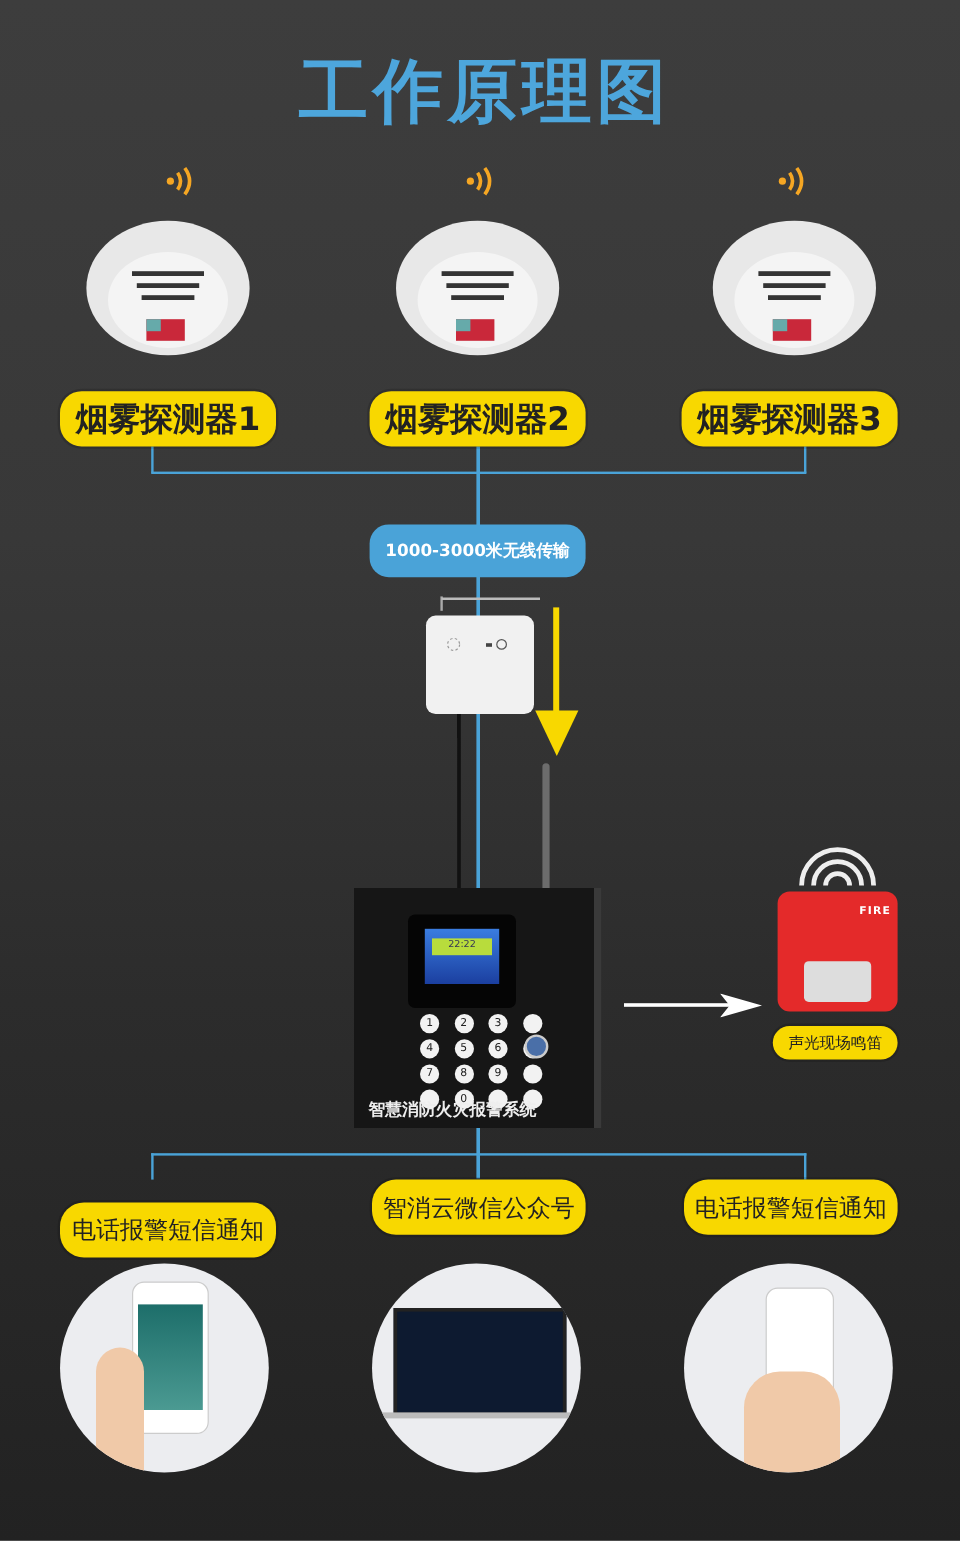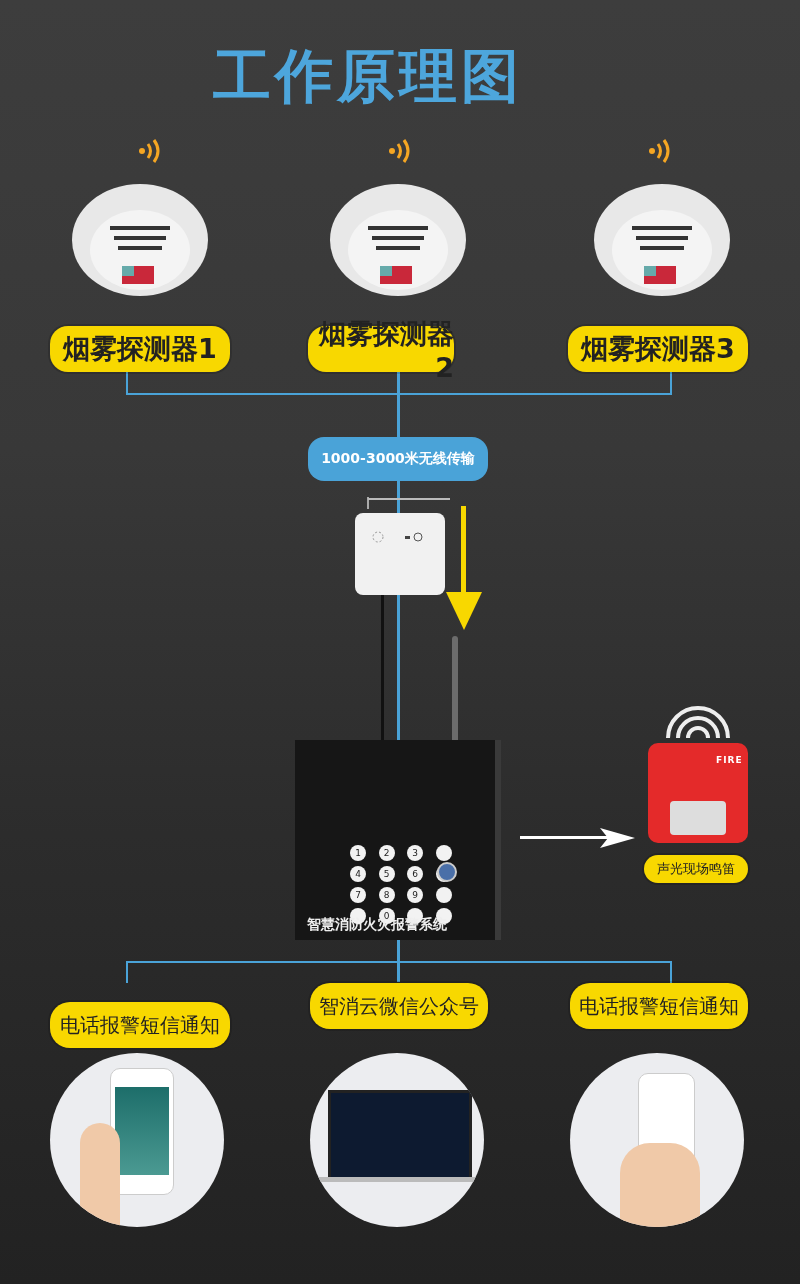--- a/index.html
+++ b/index.html
@@ -1,20 +1,20 @@
 <!DOCTYPE html>
 <html><head>
 <meta charset="utf-8">
 <style>
   html,body{margin:0;padding:0;}
   body{width:800px;height:1284px;position:relative;overflow:hidden;
     background:linear-gradient(180deg,#3d3d3d 0%,#383838 35%,#2c2c2c 65%,#222 100%);
     font-family:"DejaVu Sans",sans-serif;}
   .abs{position:absolute;}
-  .title{left:0;width:736px;top:38px;text-align:center;font-size:58px;font-weight:bold;color:#4da6dc;letter-spacing:4px;}
+  .title{left:0;width:736px;top:38px;text-align:center;font-size:58px;font-weight:bold;color:#4da6dc;letter-spacing:4px;padding-left:36px;}
   .line{position:absolute;background:#4aa3d8;}
   .pill{position:absolute;background:#f8d800;border-radius:18px;color:#222;text-align:center;font-weight:bold;
     display:flex;align-items:center;justify-content:center;box-shadow:0 0 0 2px rgba(0,0,0,0.15);}
   .pill.big{font-size:27px;height:46px;top:326px;}
   .pill.mid{font-size:20px;height:46px;top:983px;font-weight:normal;border-radius:20px;}
   .pill.small{font-size:13px;height:28px;border-radius:14px;font-weight:normal;}
   .wifi{position:absolute;width:30px;height:30px;}
   .detector{position:absolute;width:140px;height:130px;}
   .bluepill{position:absolute;left:308px;top:437px;width:180px;height:44px;background:#4aa3d8;border-radius:16px;color:#fff;
     font-size:14px;font-weight:bold;display:flex;align-items:center;justify-content:center;}
@@ -72,21 +72,21 @@
     <ellipse cx="70" cy="62" rx="68" ry="56" fill="#e8e8e8"></ellipse>
     <ellipse cx="70" cy="72" rx="50" ry="40" fill="#f4f4f4"></ellipse>
     <rect x="40" y="48" width="60" height="4" fill="#333"></rect>
     <rect x="44" y="58" width="52" height="4" fill="#333"></rect>
     <rect x="48" y="68" width="44" height="4" fill="#333"></rect>
     <rect x="52" y="88" width="32" height="18" fill="#c9283a"></rect>
     <rect x="52" y="88" width="12" height="10" fill="#6aa"></rect>
   </svg>
 
 <div class="pill big" style="left:50px;width:180px;">烟雾探测器1</div>
-<div class="pill big" style="left:308px;width:146px;text-align:right;">烟雾探测器2</div>
+<div class="pill big" style="left:308px;width:180px;">烟雾探测器2</div>
 <div class="pill big" style="left:568px;width:180px;text-align:center;">烟雾探测器3</div>
 
 <div class="bluepill">1000-3000米无线传输</div>
 
 <svg class="abs" style="left:350px;top:495px;width:105px;height:120px" viewBox="0 0 105 120">
     <line x1="18" y1="14" x2="18" y2="2" stroke="#aaa" stroke-width="2"></line>
     <line x1="18" y1="4" x2="100" y2="4" stroke="#bbb" stroke-width="2"></line>
     <rect x="5" y="18" width="90" height="82" rx="8" fill="#f1f1f1"></rect>
     <circle cx="28" cy="42" r="5" fill="none" stroke="#999" stroke-dasharray="2 2"></circle>
     <rect x="55" y="41" width="5" height="3" fill="#444"></rect>
@@ -95,20 +95,25 @@
   </svg>
 <svg class="abs" style="left:444px;top:506px;width:40px;height:124px" viewBox="0 0 40 124">
     <rect x="17" y="0" width="5" height="95" fill="#f8d800"></rect>
     <polygon points="2,86 38,86 20,124" fill="#f8d800"></polygon>
   </svg>
 
 <div class="abs" style="left:381px;top:595px;width:3px;height:145px;background:#111;"></div>
 <div class="abs" style="left:452px;top:636px;width:6px;height:110px;background:#6c6c6c;border-radius:3px;"></div>
 
 <div class="abs" style="left:295px;top:740px;width:200px;height:200px;background:#161616;box-shadow:6px 0 0 #3a3a3a;">
+  <div class="abs" style="left:45px;top:22px;width:90px;height:78px;background:#050505;border-radius:6px;">
+    <div class="abs" style="left:14px;top:12px;width:62px;height:46px;background:linear-gradient(#3a7de0,#1b3fa0);">
+      <div class="abs" style="left:6px;top:8px;width:50px;height:14px;background:#b8dc3c;color:#335;font-size:8px;text-align:center;">22:22</div>
+    </div>
+  </div>
   <div class="abs" style="left:55px;top:105px;width:110px;height:80px;display:grid;grid-template-columns:repeat(4,1fr);gap:4px;" id="keypad">
       <div style="width: 16px; height: 16px; border-radius: 50%; background: rgb(242, 242, 242); color: rgb(34, 34, 34); font-size: 9px; display: flex; align-items: center; justify-content: center;">1</div>
       <div style="width: 16px; height: 16px; border-radius: 50%; background: rgb(242, 242, 242); color: rgb(34, 34, 34); font-size: 9px; display: flex; align-items: center; justify-content: center;">2</div>
       <div style="width: 16px; height: 16px; border-radius: 50%; background: rgb(242, 242, 242); color: rgb(34, 34, 34); font-size: 9px; display: flex; align-items: center; justify-content: center;">3</div>
       <div style="width: 16px; height: 16px; border-radius: 50%; background: rgb(242, 242, 242); color: rgb(34, 34, 34); font-size: 9px; display: flex; align-items: center; justify-content: center;"></div>
       <div style="width: 16px; height: 16px; border-radius: 50%; background: rgb(242, 242, 242); color: rgb(34, 34, 34); font-size: 9px; display: flex; align-items: center; justify-content: center;">4</div>
       <div style="width: 16px; height: 16px; border-radius: 50%; background: rgb(242, 242, 242); color: rgb(34, 34, 34); font-size: 9px; display: flex; align-items: center; justify-content: center;">5</div>
       <div style="width: 16px; height: 16px; border-radius: 50%; background: rgb(242, 242, 242); color: rgb(34, 34, 34); font-size: 9px; display: flex; align-items: center; justify-content: center;">6</div>
       <div style="width: 16px; height: 16px; border-radius: 50%; background: rgb(242, 242, 242); color: rgb(34, 34, 34); font-size: 9px; display: flex; align-items: center; justify-content: center;"></div>
       <div style="width: 16px; height: 16px; border-radius: 50%; background: rgb(242, 242, 242); color: rgb(34, 34, 34); font-size: 9px; display: flex; align-items: center; justify-content: center;">7</div>

